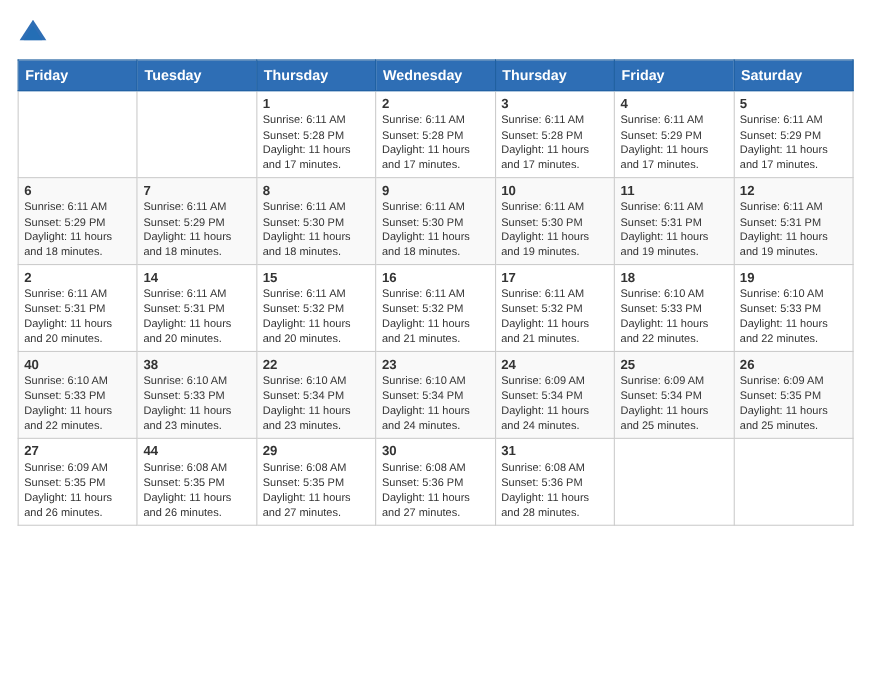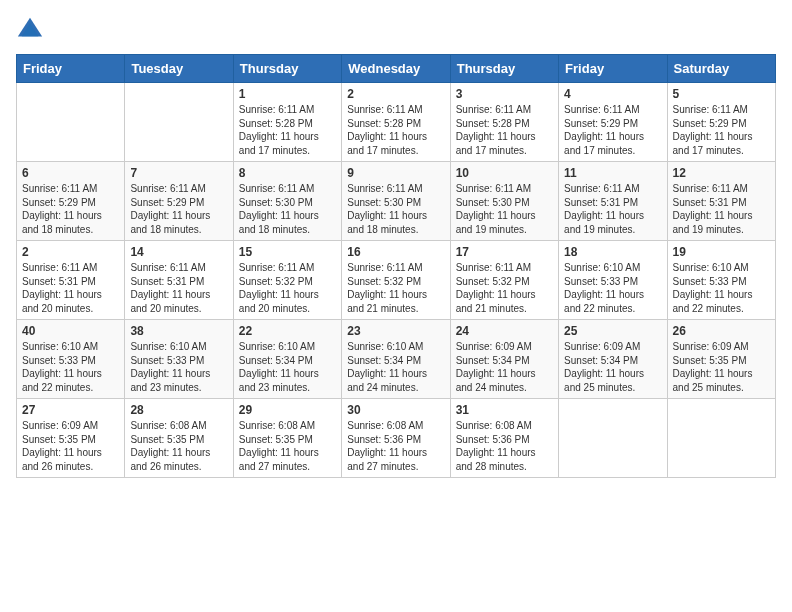--- a/index.html
+++ b/index.html
@@ -243,21 +243,21 @@
           <span class="day-number">26</span>
           <div class="day-info">Sunrise: 6:09 AM<br>Sunset: 5:35 PM<br>Daylight: 11 hours and 25 minutes.</div>
         </td>
       </tr>
       <tr>
         <td>
           <span class="day-number">27</span>
           <div class="day-info">Sunrise: 6:09 AM<br>Sunset: 5:35 PM<br>Daylight: 11 hours and 26 minutes.</div>
         </td>
         <td>
-          <span class="day-number">28</span>
+          <span class="day-number">44</span>
           <div class="day-info">Sunrise: 6:08 AM<br>Sunset: 5:35 PM<br>Daylight: 11 hours and 26 minutes.</div>
         </td>
         <td>
           <span class="day-number">29</span>
           <div class="day-info">Sunrise: 6:08 AM<br>Sunset: 5:35 PM<br>Daylight: 11 hours and 27 minutes.</div>
         </td>
         <td>
           <span class="day-number">30</span>
           <div class="day-info">Sunrise: 6:08 AM<br>Sunset: 5:36 PM<br>Daylight: 11 hours and 27 minutes.</div>
         </td>

